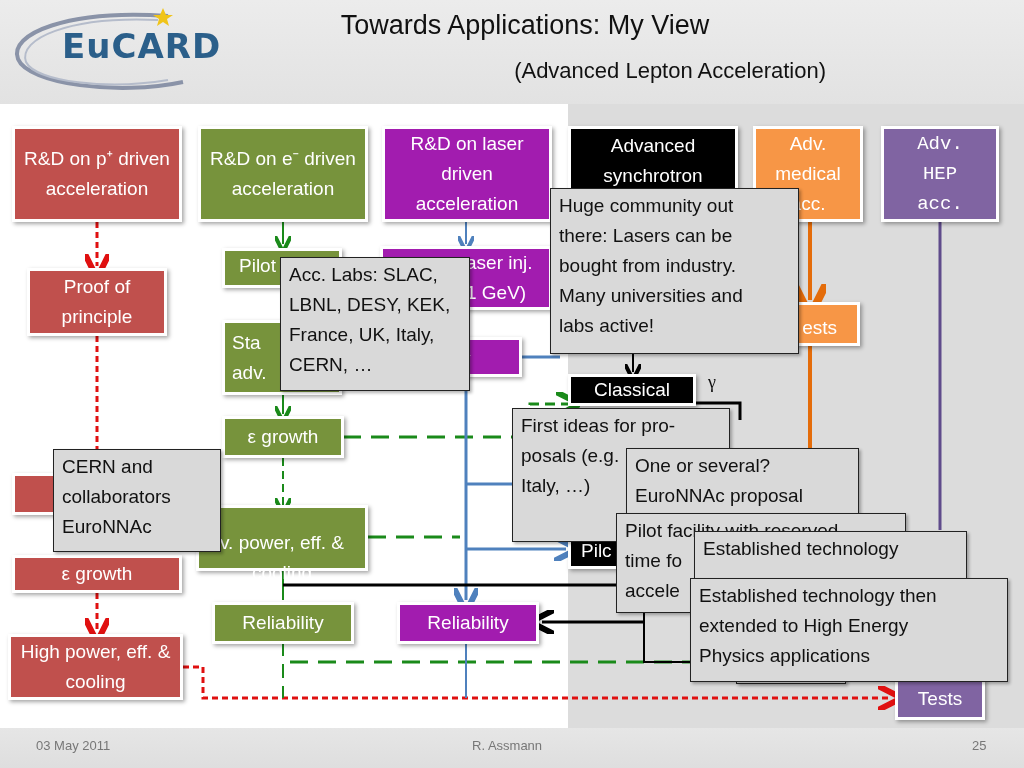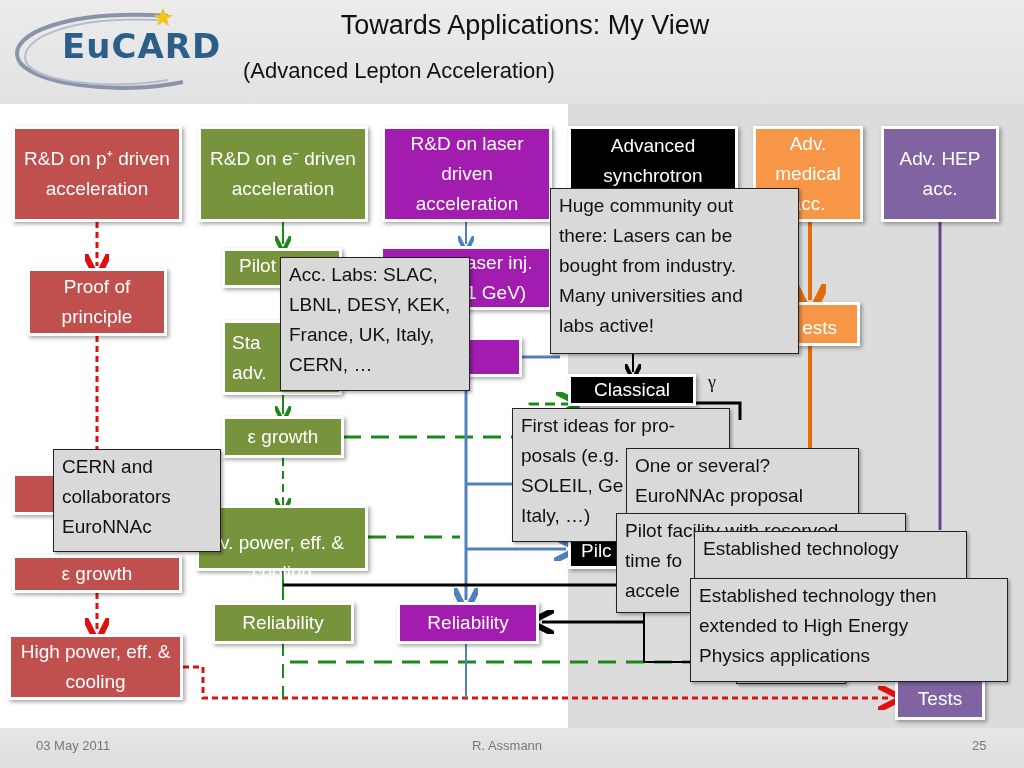--- a/index.html
+++ b/index.html
@@ -1,21 +1,21 @@
 <!DOCTYPE html>
 <html><head>
 <meta charset="utf-8">
 <style>
   html,body{margin:0;padding:0;}
   body{width:1024px;height:768px;position:relative;overflow:hidden;background:#ffffff;font-family:"Liberation Sans",sans-serif;}
   .header{position:absolute;left:0;top:0;width:1024px;height:104px;background:linear-gradient(#ececec,#e2e2e2);}
   .logo{position:absolute;left:8px;top:4px;width:215px;height:95px;}
   .logo-text{position:absolute;left:62px;top:26px;font-size:34px;font-weight:bold;color:#2b5f8a;letter-spacing:1px;font-family:"DejaVu Sans",sans-serif;}
   .title{position:absolute;left:240px;top:10px;width:570px;text-align:center;font-size:27px;color:#111;font-family:"Liberation Sans",sans-serif;}
-  .subtitle{position:absolute;left:243px;top:58px;width:570px;text-align:left;font-size:22px;color:#111;}
+  .subtitle{position:absolute;left:256px;top:58px;width:570px;text-align:right;font-size:22px;color:#111;}
   .grey-region{position:absolute;left:568px;top:104px;width:456px;height:624px;background:#dcdcdc;}
   .footer{position:absolute;left:0;top:728px;width:1024px;height:40px;background:linear-gradient(#e6e6e6,#dedede);}
   .footer span{position:absolute;top:10px;font-size:13px;color:#777;}
   .box{position:absolute;color:#fff;text-align:center;font-size:19px;line-height:30px;border:3px solid #fff;box-shadow:2px 2px 4px rgba(0,0,0,0.35);display:flex;align-items:center;justify-content:center;flex-direction:column;box-sizing:border-box;}
   .red{background:#c0504d;}
   .green{background:#77933c;}
   .blue{background:#a21caf;}
   .black{background:#000;}
   .orange{background:#f79646;}
   .purple{background:#8064a2;}
@@ -101,21 +101,21 @@
 <div class="box blue" style="left:382px;top:126px;width:170px;height:96px;">
     <span style="display:block;width:150px;">R&amp;D on laser driven acceleration</span>
   </div>
 <div class="box black" style="left:568px;top:126px;width:170px;height:96px;justify-content:flex-start;padding-top:2px;">
     <span style="display:block;width:130px;">Advanced synchrotron</span>
   </div>
 <div class="box orange" style="left:753px;top:126px;width:110px;height:96px;">
     <span style="display:block;width:90px;">Adv. medical acc.</span>
   </div>
 <div class="box purple" style="left:881px;top:126px;width:118px;height:96px;">
-    <span style="display:block;width:90px;">Adv. HEP acc.</span>
+    <span style="display:block;width:90px;font-family:Liberation Mono, monospace;">Adv. HEP acc.</span>
   </div>
 
 <div class="box red" style="left:27px;top:268px;width:140px;height:68px;">
     <span style="width:110px;display:block;">Proof of principle</span>
   </div>
 <div class="box red" style="left:12px;top:473px;width:170px;height:42px;">
     <span></span>
   </div>
 <div class="box red" style="left:12px;top:555px;width:170px;height:38px;">
     <span>ε growth</span>
@@ -182,21 +182,20 @@
 
 <div class="note" style="left:53px;top:449px;width:168px;height:103px;">
   <div>CERN and</div>
   <div>collaborators</div>
   <div>EuroNNAc</div>
 </div>
 
 <div class="note" style="left:512px;top:408px;width:218px;height:134px;">
   <div>First ideas for pro-</div>
   <div>posals (e.g.</div>
-  <div>SOLEIL, Ge</div>
   <div>Italy, …)</div>
 </div>
 <div class="note" style="left:512px;top:534px;width:48px;height:30px;border:none;box-shadow:none;background:transparent;padding:0 0 0 10px;"></div>
 
 <div class="note" style="left:626px;top:448px;width:233px;height:68px;">
   <div>One or several?</div>
   <div>EuroNNAc proposal</div>
 </div>
 
 <div class="note" style="left:616px;top:513px;width:290px;height:100px;">

